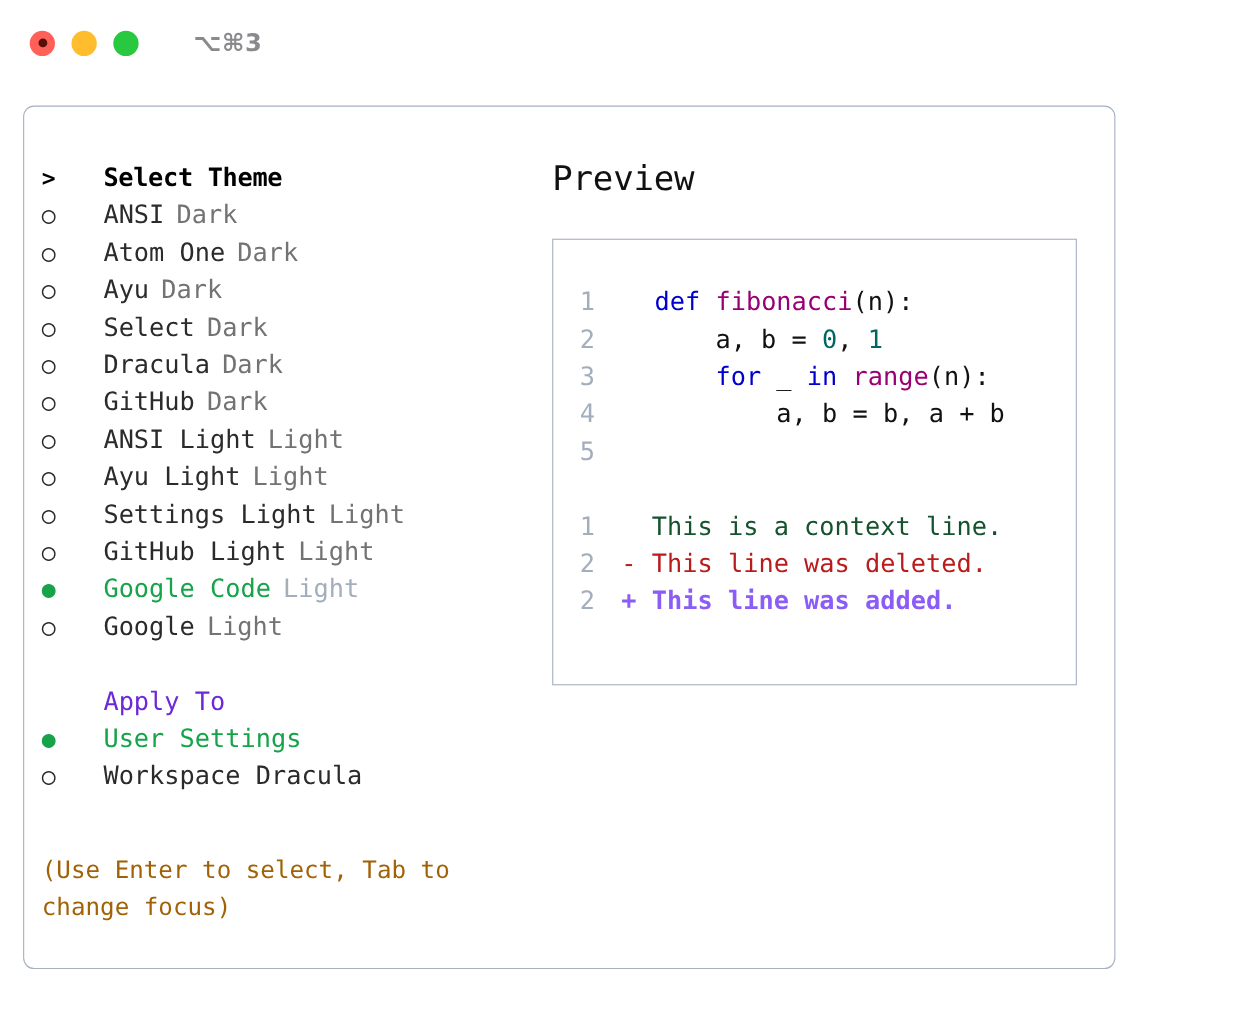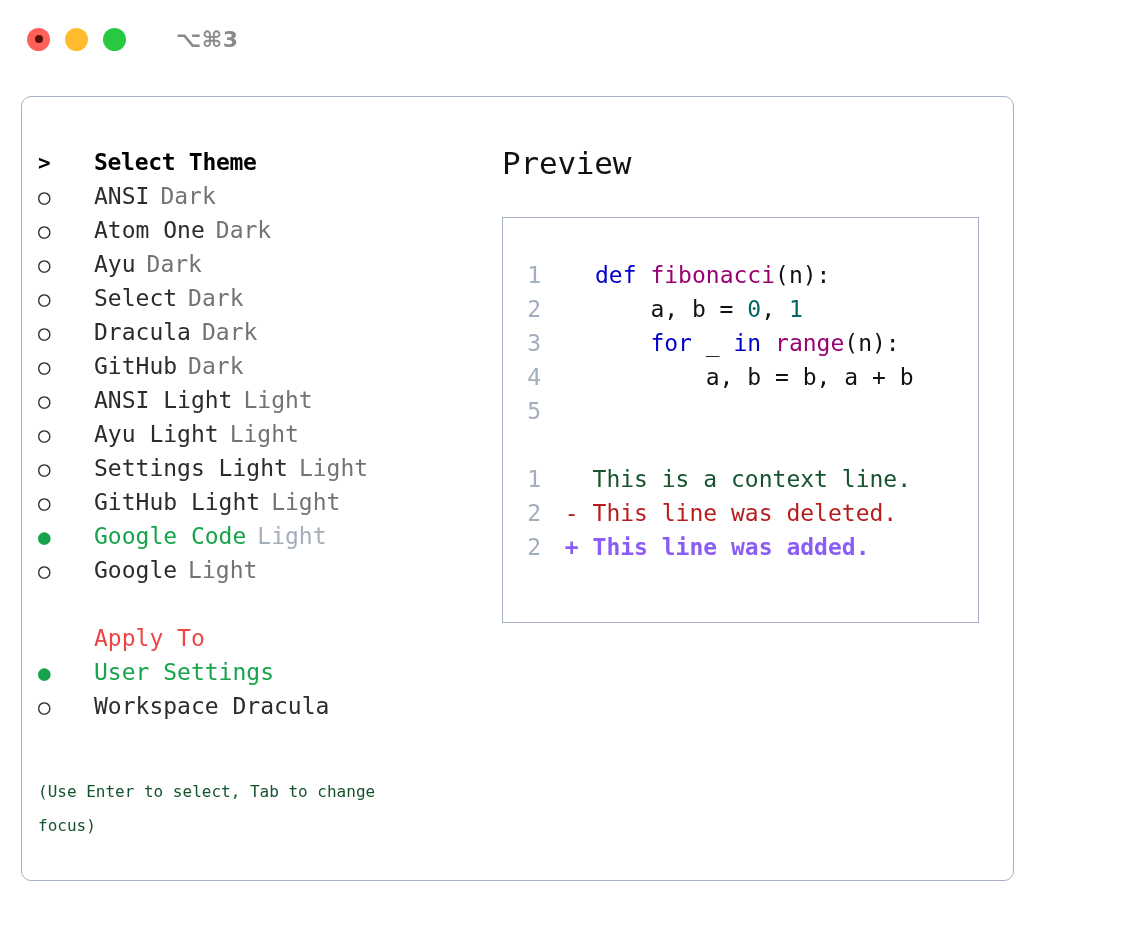--- a/index.html
+++ b/index.html
@@ -95,30 +95,30 @@
   .row .label { color: #2b2b2b; margin-left: 28px; }
   .row .tag {
     color: #737373;
     margin-left: 11px;
   }
   .row.selected .marker { color: #16a34a; }
   .row.selected .label  { color: #16a34a; }
   .row.selected .tag    { color: #a3aebd; }
 
   .row.subheader .marker { color: transparent; }
-  .row.subheader .label { color: #ef4444; }
+  .row.subheader .label { color: #6d28d9; }
 
   .spacer { height: 34px; }
   .spacer-lg { height: 40px; }
 
   .hint {
     margin-top: 12px;
-    font-size: 16px;
+    font-size: 22px;
     line-height: 34px;
-    color: #14532d;
+    color: #a16207;
     width: 400px;
     white-space: pre-wrap;
   }
 
   
   .right-col {
     flex: 1;
     padding: 48px 0 0 0;
     position: relative;
   }

